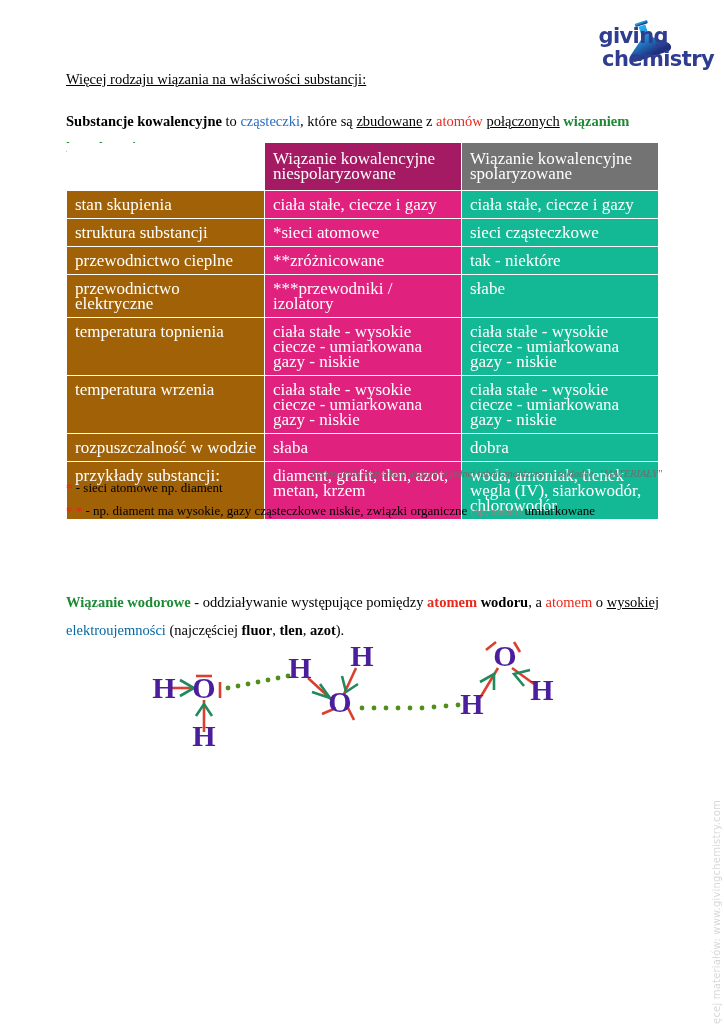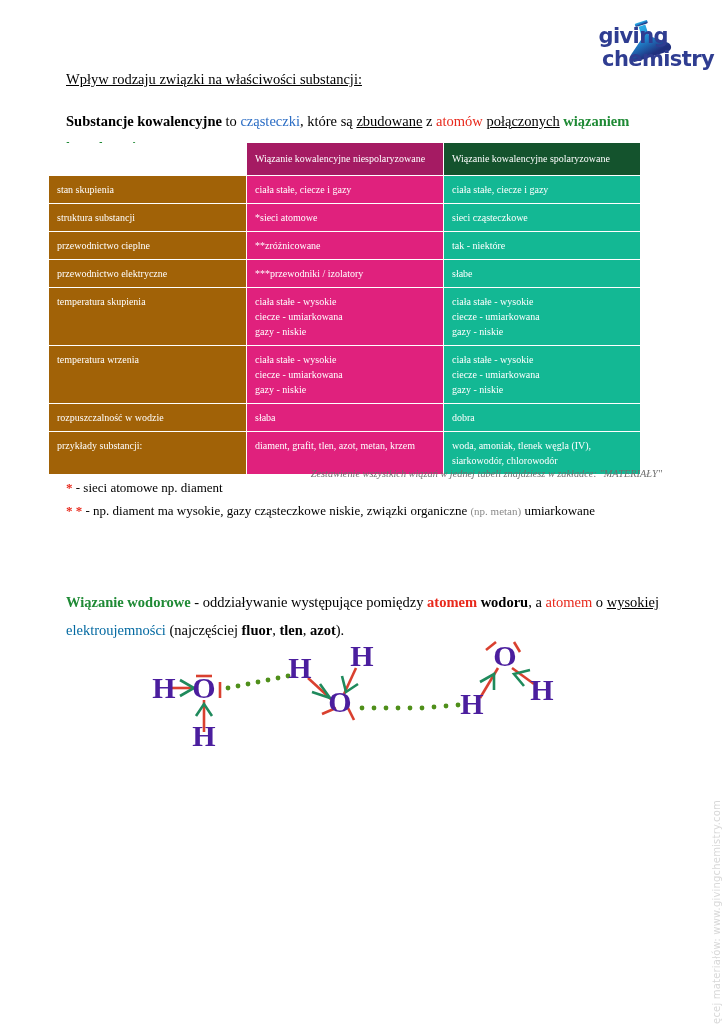--- a/index.html
+++ b/index.html
@@ -65,41 +65,41 @@
   .u { text-decoration: underline; }
   .b { font-weight: bold; }
   .c-blue   { color: #2a6cc4; }
   .c-red    { color: #e8291c; }
   .c-green  { color: #1f8a35; }
   .c-orange { color: #0369a1; }
 
   
   .tbl {
     position: absolute;
-    left: 48px;
+    left: 66px;
     top: 142px;
     width: 592px;
     border-collapse: collapse;
     table-layout: fixed;
-    font-size: 10px;
+    font-size: 17px;
     color: #ffffff;
   }
   .tbl td {
     vertical-align: top;
     padding: 6px 7px 6px 8px;
     border: 1px solid #ffffff;
     line-height: 15px;
   }
   .col-a { width: 198px; }
   .col-b { width: 197px; }
   .col-c { width: 197px; }
 
   .hdr-empty { background: #ffffff; border: none !important; }
   .hdr-pink  { background: #a51b63; }
-  .hdr-teal  { background: #14532d; }
+  .hdr-teal  { background: #737373; }
   .cell-blue { background: #a16207; margin-top: 36px; }
   .cell-pink { background: #e0217d; }
   .cell-teal { background: #13b894; }
 
   .tbl .hdr-pink, .tbl .hdr-teal { padding-top: 8px; padding-bottom: 9px; }
 
   
   .tbl-note {
     position: absolute;
     left: 262px;
@@ -174,21 +174,21 @@
     </g>
   </svg>
   <div class="logo-text">
     <span class="logo-line1">giving</span>
     <span class="logo-line2">chemistry</span>
   </div>
 </div>
 
 <div class="intro">
   <div>
-    <span class="u">Wpływ rodzaju związki na właściwości substancji:</span>
+    <span class="u">Więcej rodzaju wiązania na właściwości substancji:</span>
   </div>
   <div style="margin-top:16px;">
     <span class="b">Substancje kowalencyjne</span><span> to </span><span class="c-blue">cząsteczki</span><span>, które są </span><span class="u">zbudowane</span><span> z </span><span class="c-red">atomów</span><span> </span><span class="u">połączonych</span><span> </span><span class="c-green b">wiązaniem kowalencyjnym.</span>
   </div>
 </div>
 
 <table class="tbl">
   <colgroup>
     <col class="col-a">
       <col class="col-b">
@@ -214,21 +214,21 @@
       <td class="cell-blue">przewodnictwo cieplne</td>
       <td class="cell-pink">**zróżnicowane</td>
       <td class="cell-teal">tak - niektóre</td>
     </tr>
     <tr>
       <td class="cell-blue">przewodnictwo elektryczne</td>
       <td class="cell-pink">***przewodniki / izolatory</td>
       <td class="cell-teal">słabe</td>
     </tr>
     <tr>
-      <td class="cell-blue">temperatura skupienia</td>
+      <td class="cell-blue">temperatura topnienia</td>
       <td class="cell-pink" style="white-space:pre-line;">ciała stałe - wysokie
 ciecze - umiarkowana
 gazy - niskie</td>
       <td class="cell-teal" style="white-space:pre-line;">ciała stałe - wysokie
 ciecze - umiarkowana
 gazy - niskie</td>
     </tr>
     <tr>
       <td class="cell-blue">temperatura wrzenia</td>
       <td class="cell-pink" style="white-space:pre-line;">ciała stałe - wysokie

